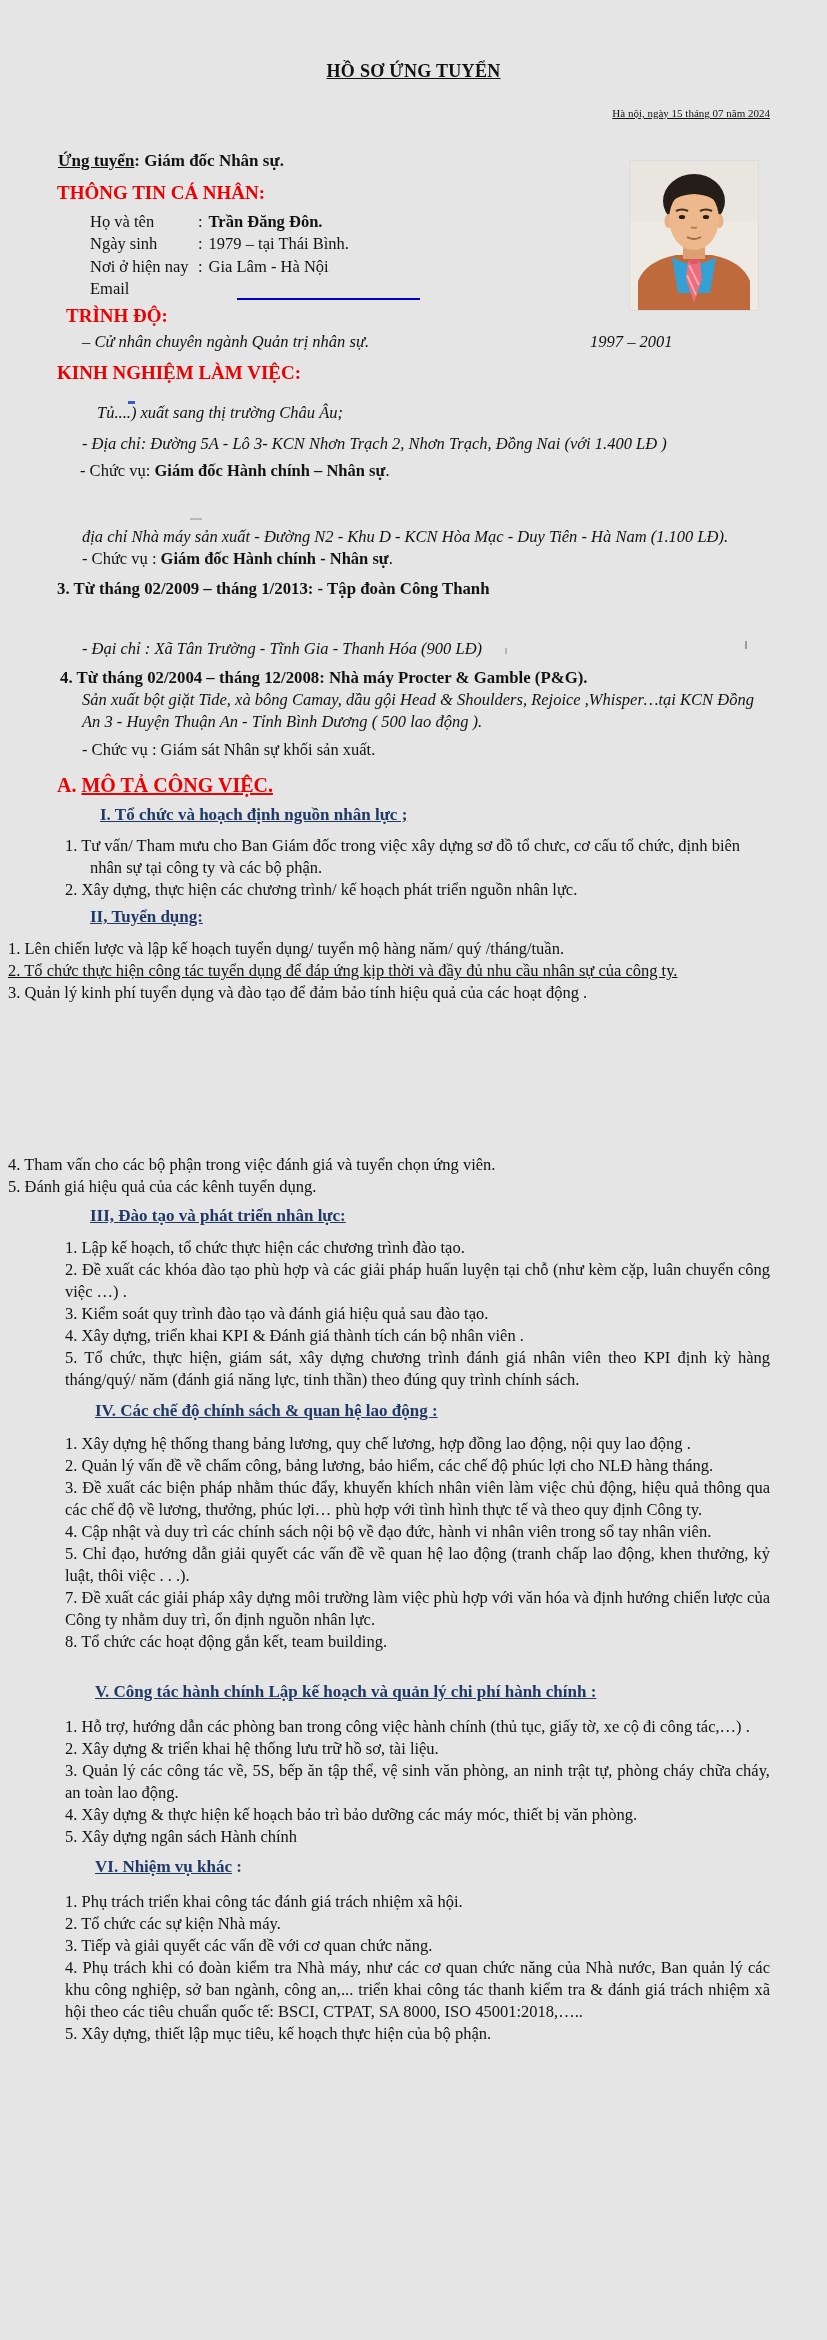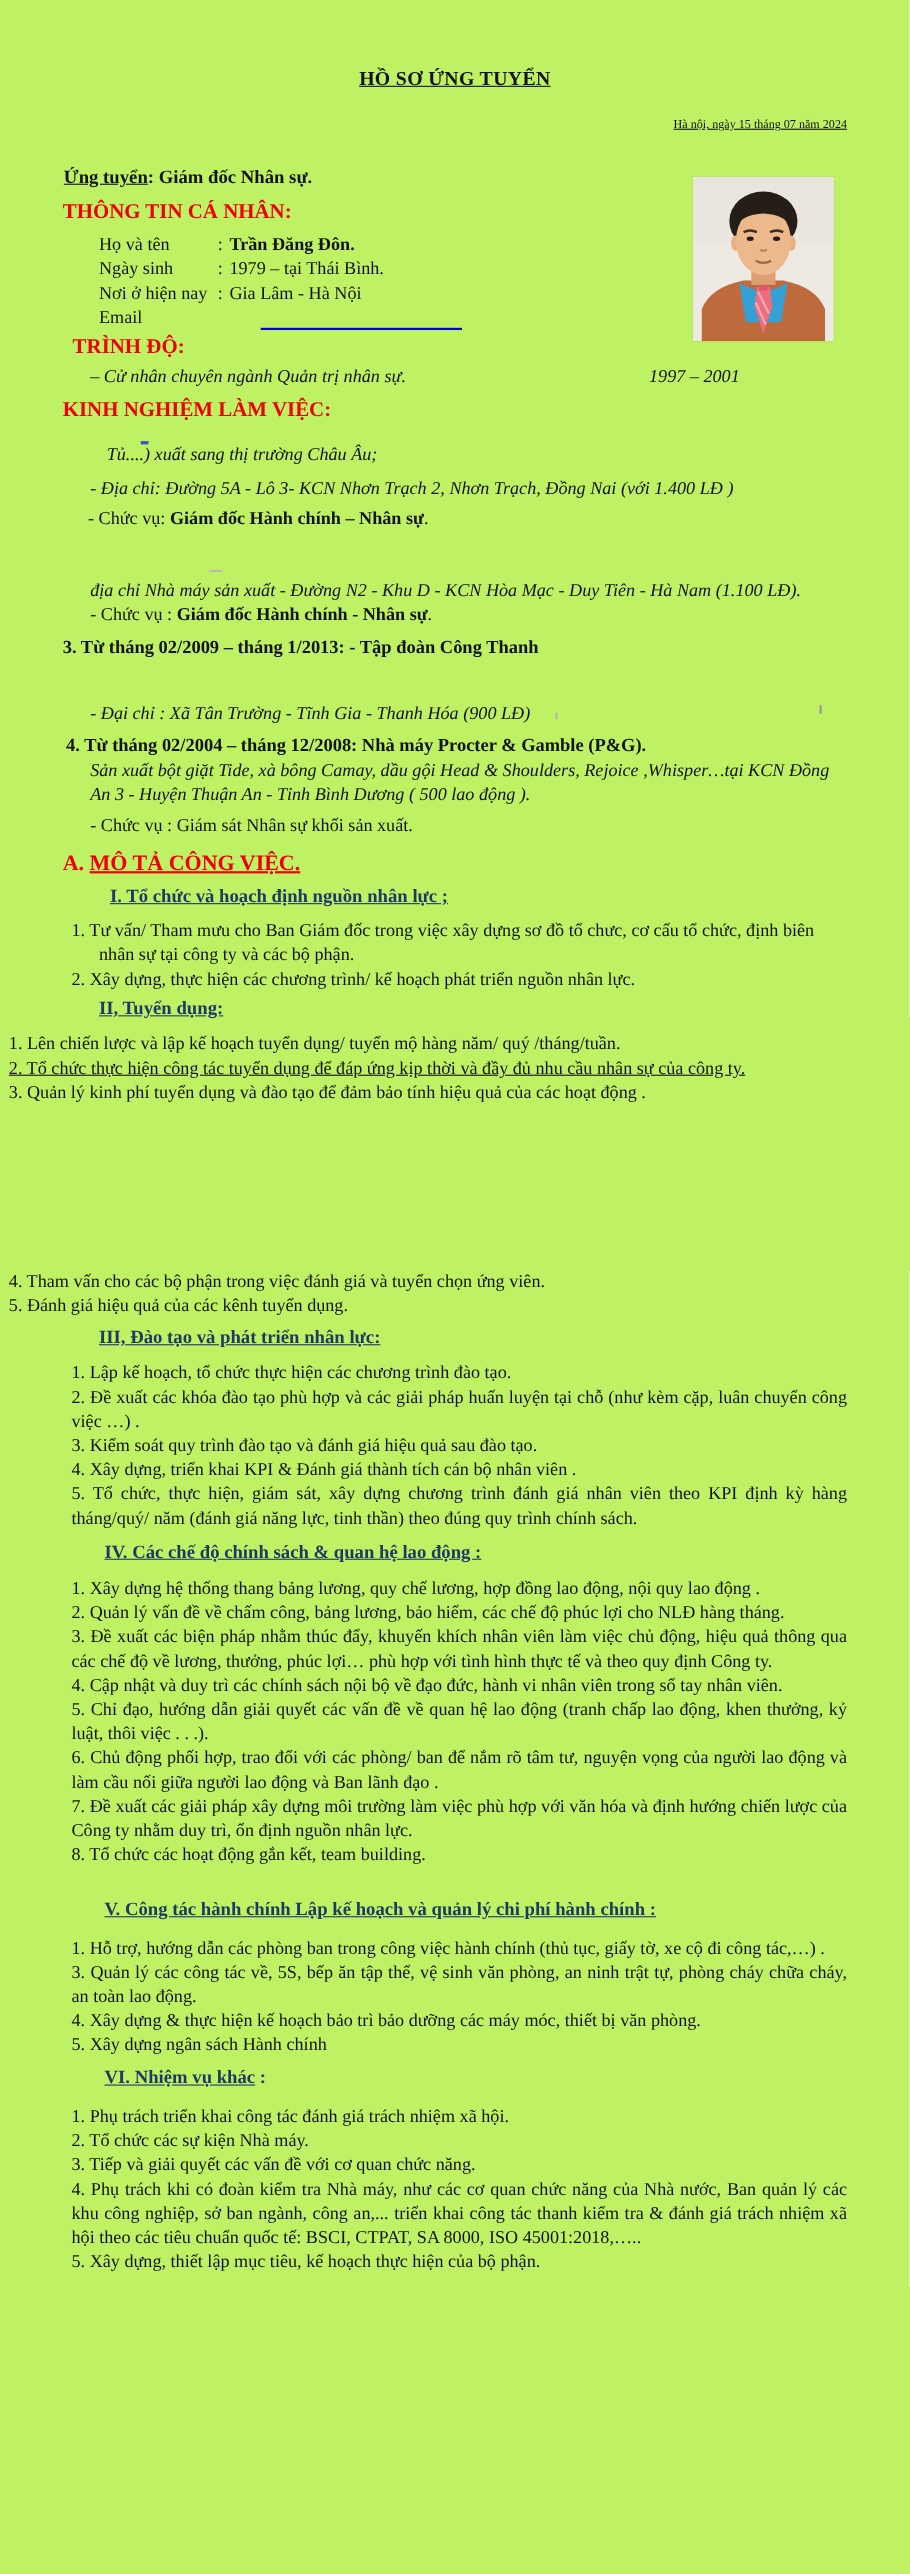--- a/index.html
+++ b/index.html
@@ -1,18 +1,18 @@
 <!DOCTYPE html>
 <html lang="vi"><head>
 <meta charset="utf-8">
 <style>
   html,body { margin:0; padding:0; background:#ffffff; }
   .page {
     position:relative; width:827px; height:2340px; margin:0 auto;
-    background:#bef264; overflow:hidden;
+    background:#e5e5e5; overflow:hidden;
     font-family:"Liberation Serif","DejaVu Serif",serif;
     color:#121212; font-size:16.5px; line-height:22px;
   }
   .bold { font-weight:bold; }
   .italic { font-style:italic; }
   .u { text-decoration:underline; }
 
   .doc-title { margin:60px 0 0 0; text-align:center; font-weight:bold; font-size:18px; letter-spacing:.3px; }
   .date-line { margin:20px 57px 0 0; text-align:right; font-size:11px; }
 
@@ -148,28 +148,28 @@
     <p class="pj" style="margin-top:0; margin-bottom:0;">5. Tổ chức, thực hiện, giám sát, xây dựng chương trình đánh giá nhân viên theo KPI định kỳ hàng tháng/quý/ năm (đánh giá năng lực, tinh thần) theo đúng quy trình chính sách.</p>
   </div>
 
   <div class="sec-h u" style="margin-top:9px;">IV. Các chế độ chính sách &amp; quan hệ lao động :</div>
   <div style="margin-top:11px;">
     <p class="pj" style="margin-top:0; margin-bottom:0;">1. Xây dựng hệ thống thang bảng lương, quy chế lương, hợp đồng lao động, nội quy lao động .</p>
     <p class="pj" style="margin-top:0; margin-bottom:0;">2. Quản lý vấn đề về chấm công, bảng lương, bảo hiểm, các chế độ phúc lợi cho NLĐ hàng tháng.</p>
     <p class="pj" style="margin-top:0; margin-bottom:0;">3. Đề xuất các biện pháp nhằm thúc đẩy, khuyến khích nhân viên làm việc chủ động, hiệu quả thông qua các chế độ về lương, thưởng, phúc lợi… phù hợp với tình hình thực tế và theo quy định Công ty.</p>
     <p class="pj" style="margin-top:0; margin-bottom:0;">4. Cập nhật và duy trì các chính sách nội bộ về đạo đức, hành vi nhân viên trong sổ tay nhân viên.</p>
     <p class="pj" style="margin-top:0; margin-bottom:0;">5. Chỉ đạo, hướng dẫn giải quyết các vấn đề về quan hệ lao động (tranh chấp lao động, khen thưởng, kỷ luật, thôi việc . . .).</p>
-    <p class="pj" style="margin-top:0; margin-bottom:0;">6. Chủ động phối hợp, trao đổi với các phòng/ ban để nắm rõ tâm tư, nguyện vọng của người lao động và làm cầu nối giữa người lao động và Ban lãnh đạo .</p>
     <p class="pj" style="margin-top:0; margin-bottom:0;">7. Đề xuất các giải pháp xây dựng môi trường làm việc phù hợp với văn hóa và định hướng chiến lược của Công ty nhằm duy trì, ổn định nguồn nhân lực.</p>
     <p class="pj" style="margin-top:0; margin-bottom:0;">8. Tổ chức các hoạt động gắn kết, team building.</p>
   </div>
 
   <div class="sec-h u" style="margin-top:28px;">V. Công tác hành chính Lập kế hoạch và quản lý chi phí hành chính :</div>
   <div style="margin-top:13px;">
     <p class="pj" style="margin-top:0; margin-bottom:0;">1. Hỗ trợ, hướng dẫn các phòng ban trong công việc hành chính (thủ tục, giấy tờ, xe cộ đi công tác,…) .</p>
+    <p class="pj" style="margin-top:0; margin-bottom:0;">2. Xây dựng &amp; triển khai hệ thống lưu trữ hồ sơ, tài liệu.</p>
     <p class="pj" style="margin-top:0; margin-bottom:0;">3. Quản lý các công tác về, 5S, bếp ăn tập thể, vệ sinh văn phòng, an ninh trật tự, phòng cháy chữa cháy, an toàn lao động.</p>
     <p class="pj" style="margin-top:0; margin-bottom:0;">4. Xây dựng &amp; thực hiện kế hoạch bảo trì bảo dưỡng các máy móc, thiết bị văn phòng.</p>
     <p class="pj" style="margin-top:0; margin-bottom:0;">5. Xây dựng ngân sách Hành chính</p>
   </div>
 
   <div class="sec-h" style="margin-top:8px;">
     <span class="u">VI. Nhiệm vụ khác</span><span> :</span>
   </div>
   <div style="margin-top:13px;">
     <p class="pj" style="margin-top:0; margin-bottom:0;">1. Phụ trách triển khai công tác đánh giá trách nhiệm xã hội.</p>

